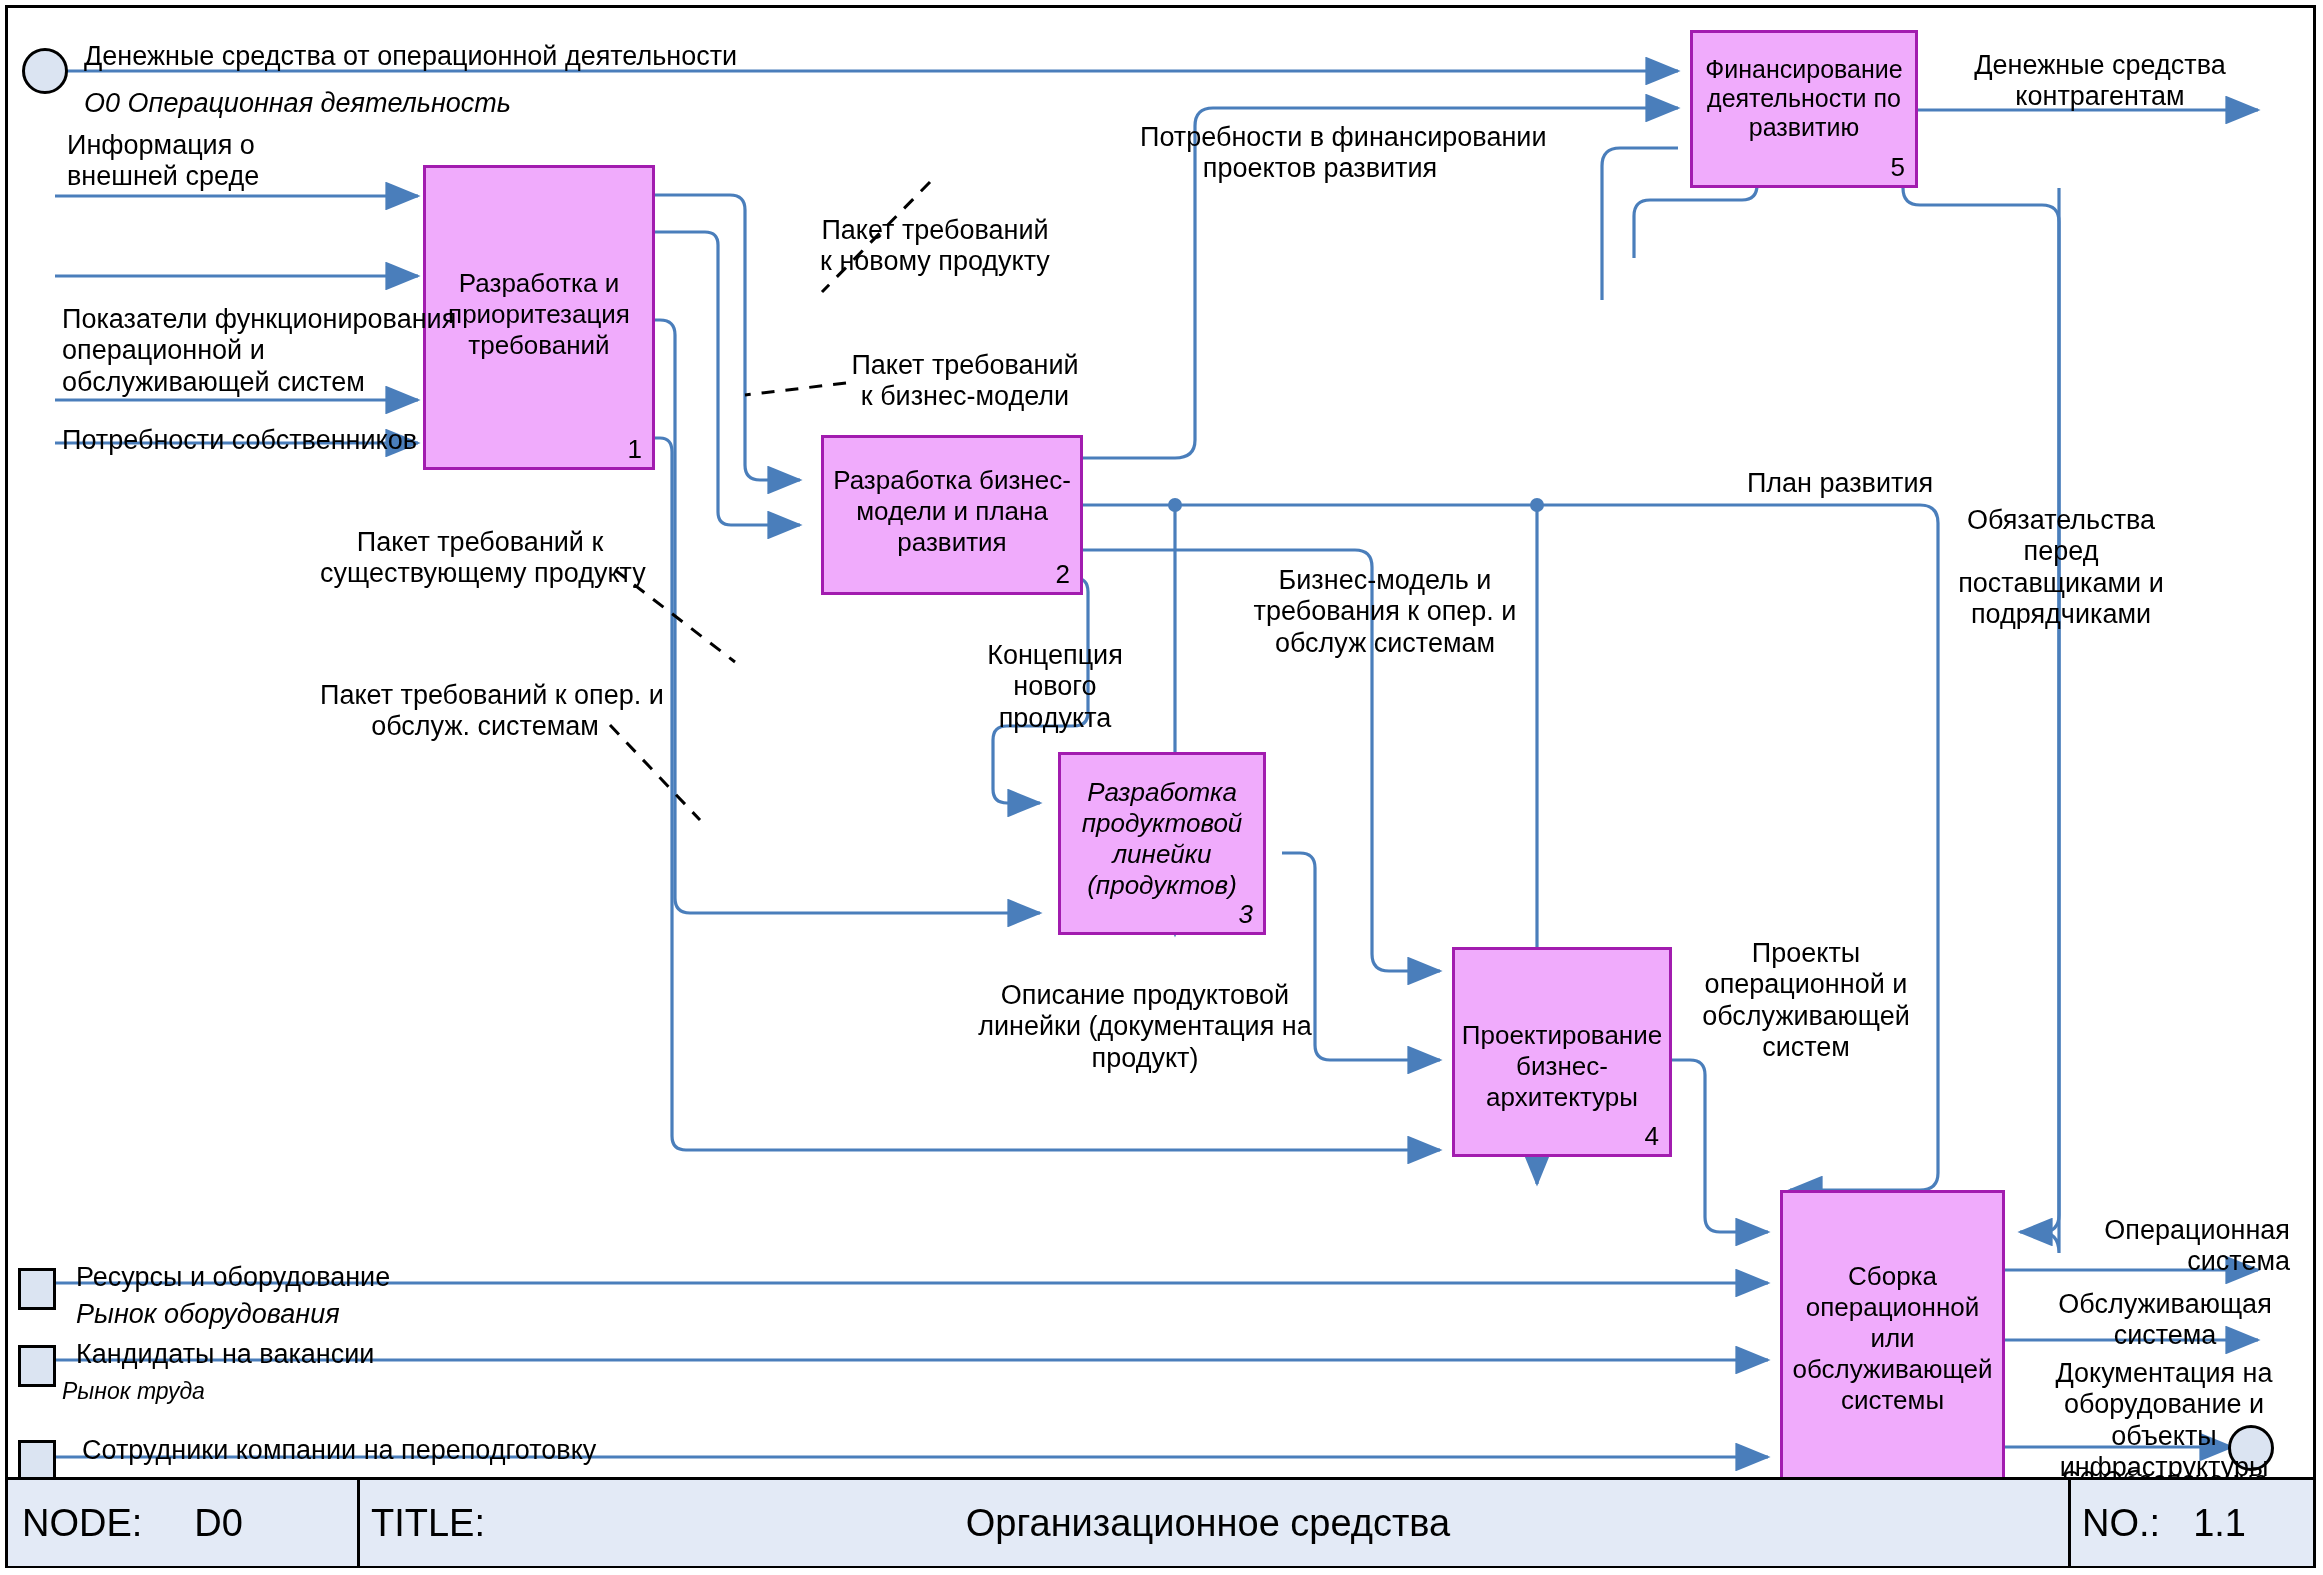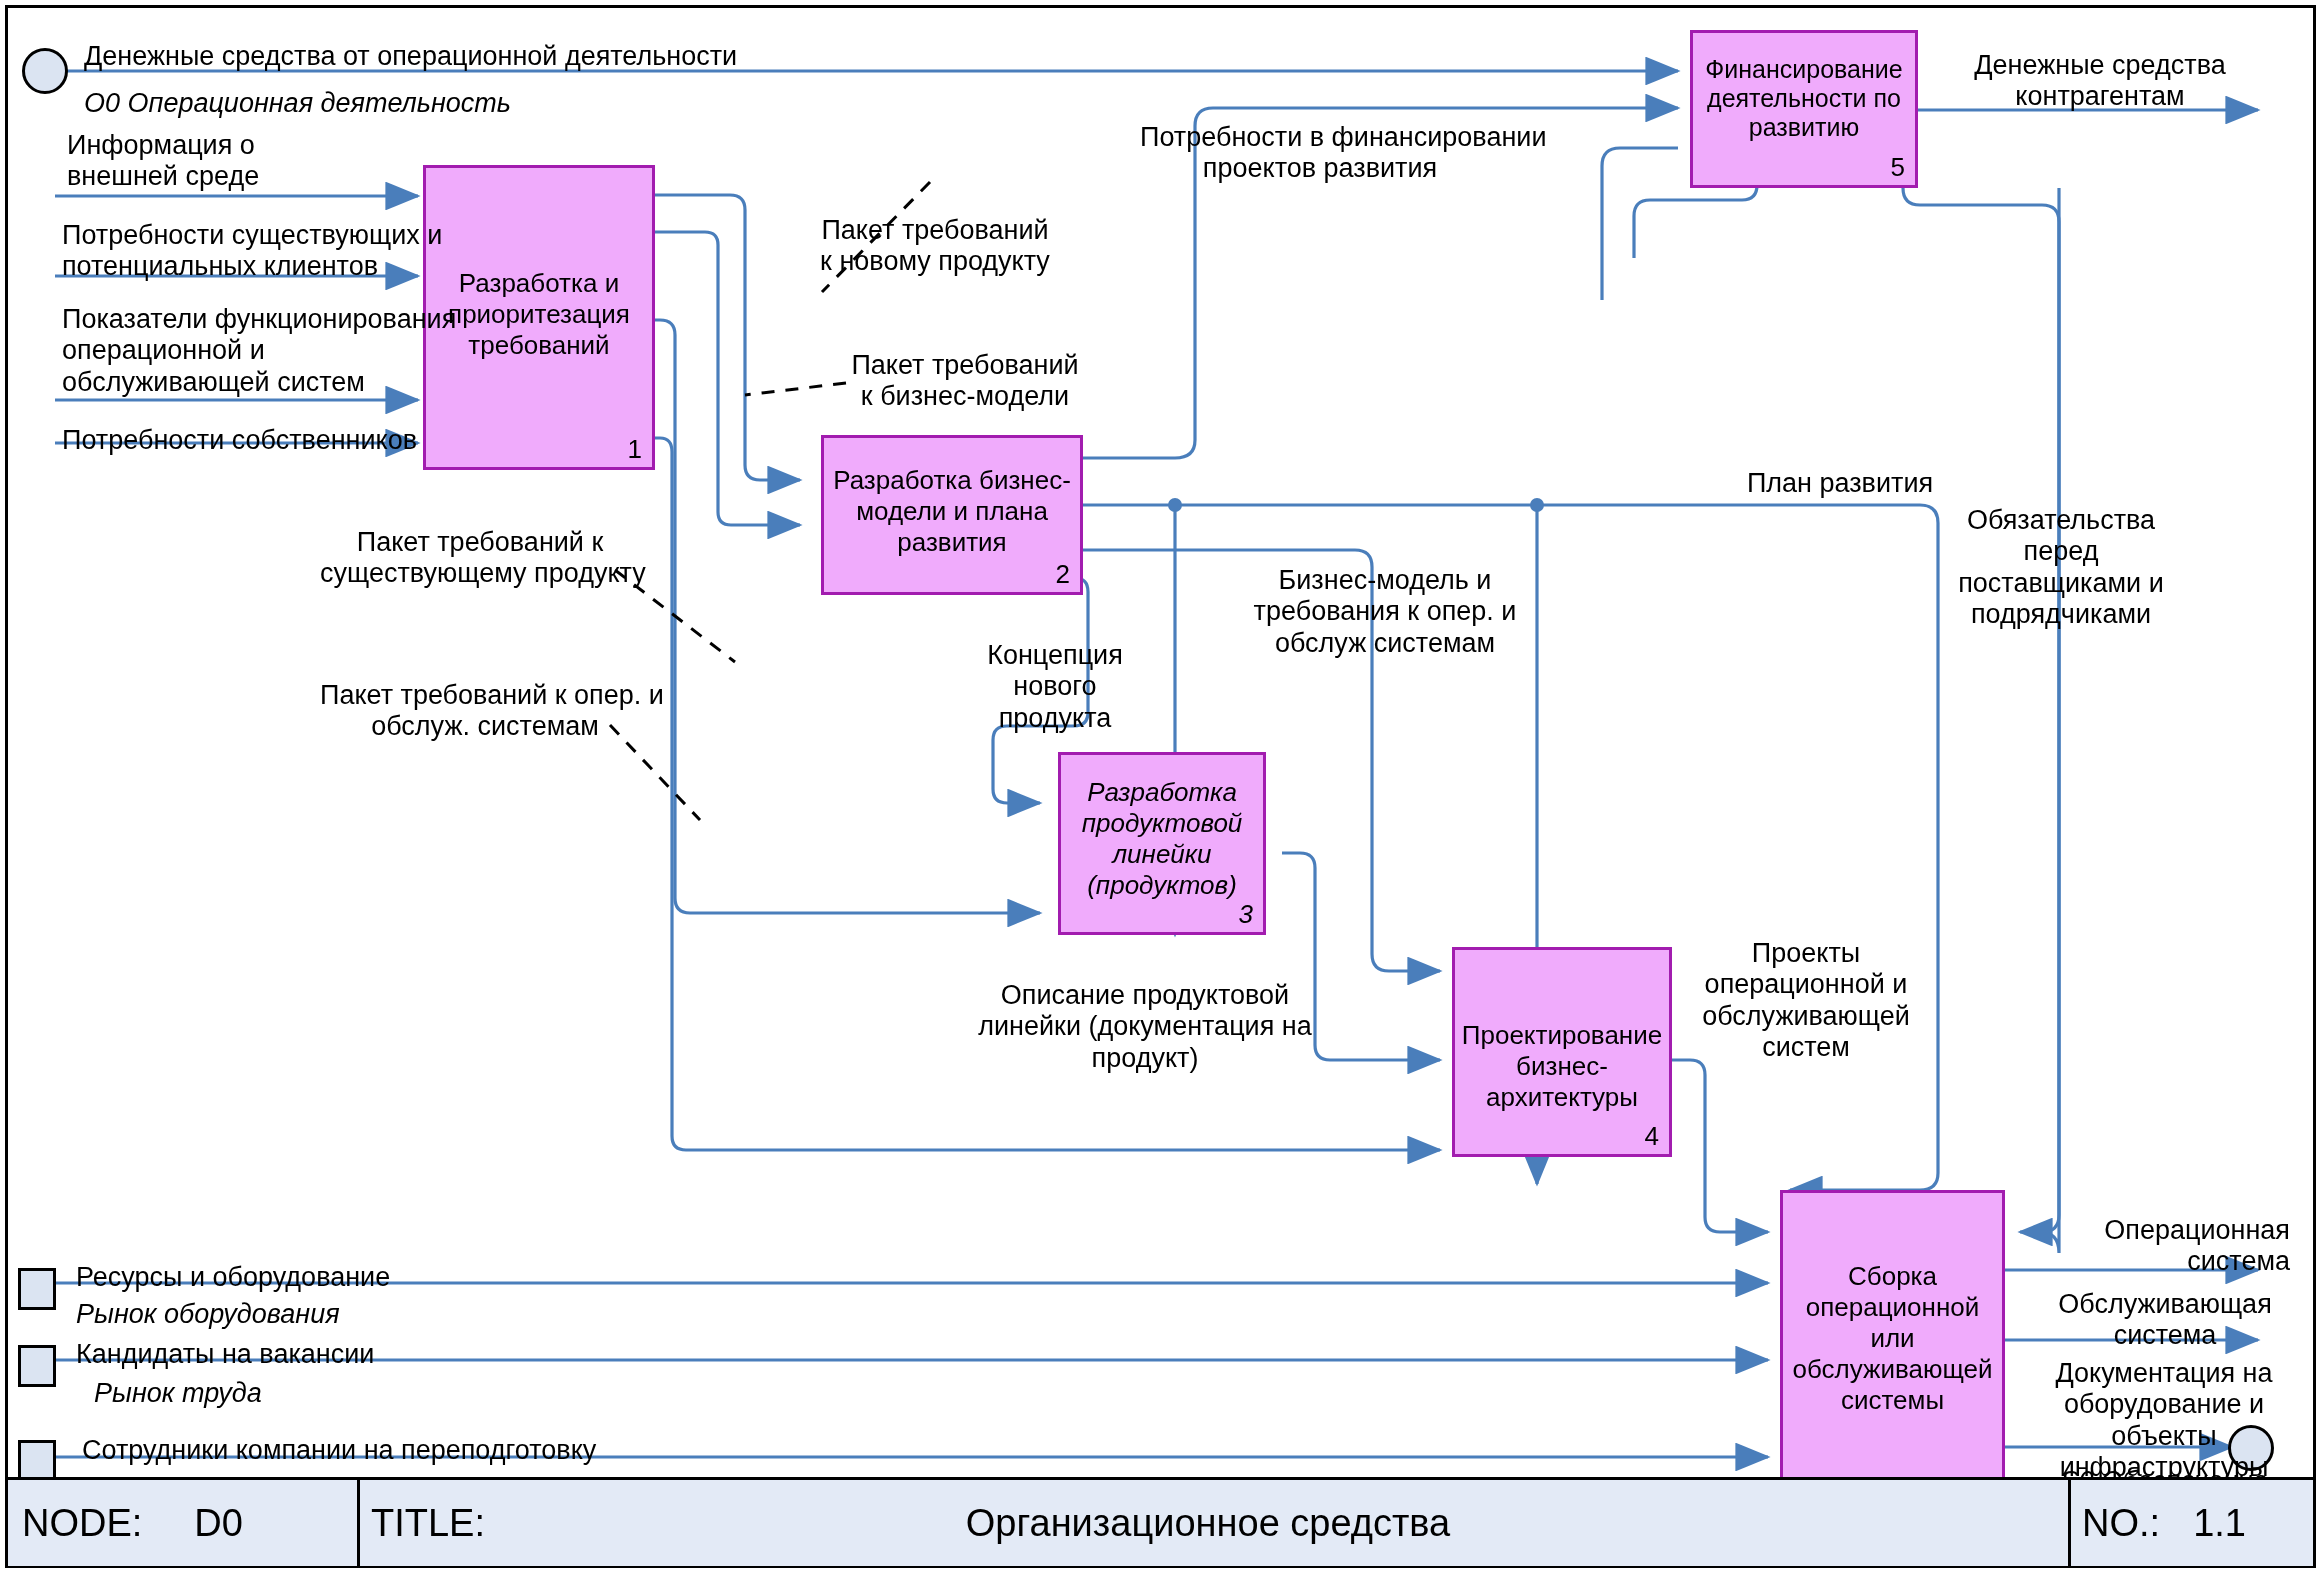--- a/index.html
+++ b/index.html
@@ -129,21 +129,20 @@
 
   <div class="abox" style="left:1780px;top:1190px;width:225px;height:360px;">
     <div class="nm" style="top:68px;font-size:26px;">Сборка<br>операционной или<br>обслуживающей<br>системы</div>
     <div class="num">6</div>
   </div>
 
   <div class="lbl l" style="left:84px;top:41px;font-size:27px;">Денежные средства от операционной деятельности</div>
   <div class="lbl l it" style="left:84px;top:88px;font-size:27px;">O0 Операционная деятельность</div>
 
   <div class="lbl l" style="left:67px;top:130px;font-size:27px;">Информация о<br>внешней среде</div>
-  <div class="lbl l" style="left:62px;top:220px;font-size:27px;">Потребности существующих и<br>потенциальных клиентов</div>
   <div class="lbl l" style="left:62px;top:304px;font-size:27px;">Показатели функционирования<br>операционной и<br>обслуживающей систем</div>
   <div class="lbl l" style="left:62px;top:425px;font-size:27px;">Потребности собственников</div>
 
   <div class="lbl c" style="left:800px;top:215px;width:270px;font-size:27px;">Пакет требований<br>к новому продукту</div>
   <div class="lbl c" style="left:830px;top:350px;width:270px;font-size:27px;">Пакет требований<br>к бизнес-модели</div>
 
   <div class="lbl c" style="left:320px;top:527px;width:320px;font-size:27px;">Пакет требований к<br>существующему продукту</div>
   <div class="lbl c" style="left:320px;top:680px;width:330px;font-size:27px;">Пакет требований к опер. и<br>обслуж. системам</div>
 
   <div class="lbl c" style="left:1140px;top:122px;width:360px;font-size:27px;">Потребности в финансировании<br>проектов развития</div>
@@ -155,21 +154,21 @@
   <div class="lbl c" style="left:960px;top:980px;width:370px;font-size:27px;">Описание продуктовой<br>линейки (документация на<br>продукт)</div>
   <div class="lbl c" style="left:1686px;top:938px;width:240px;font-size:27px;">Проекты<br>операционной и<br>обслуживающей<br>систем</div>
 
   <div class="lbl c" style="left:1950px;top:50px;width:300px;font-size:27px;">Денежные средства<br>контрагентам</div>
   <div class="lbl c" style="left:1936px;top:505px;width:250px;font-size:27px;">Обязательства<br>перед<br>поставщиками и<br>подрядчиками</div>
 
   <div class="lbl l" style="left:76px;top:1262px;font-size:27px;">Ресурсы и оборудование</div>
   <div class="lbl l it" style="left:76px;top:1299px;font-size:27px;">Рынок оборудования</div>
 
   <div class="lbl l" style="left:76px;top:1339px;font-size:27px;">Кандидаты на вакансии</div>
-  <div class="lbl l it" style="left:62px;top:1378px;font-size:27px;margin-left:32px;">Рынок труда</div>
+  <div class="lbl l it" style="left:62px;top:1378px;font-size:23px;">Рынок труда</div>
 
   <div class="lbl l" style="left:82px;top:1435px;font-size:27px;">Сотрудники компании на переподготовку</div>
   <div class="lbl l it" style="left:62px;top:1474px;font-size:27px;">Операционная и<br>обслуживающая системы</div>
 
   <div class="lbl c" style="left:2040px;top:1215px;width:250px;font-size:27px;text-align:right;">Операционная<br>система</div>
   <div class="lbl c" style="left:2040px;top:1289px;width:250px;font-size:27px;">Обслуживающая<br>система</div>
   <div class="lbl c" style="left:2030px;top:1358px;width:268px;font-size:27px;">Документация на<br>оборудование и<br>объекты<br>инфраструктуры</div>
   <div class="lbl c it" style="left:2030px;top:1466px;width:268px;font-size:27px;">S0 Обеспечение<br>работоспособности</div>
 
   <div class="footer">

